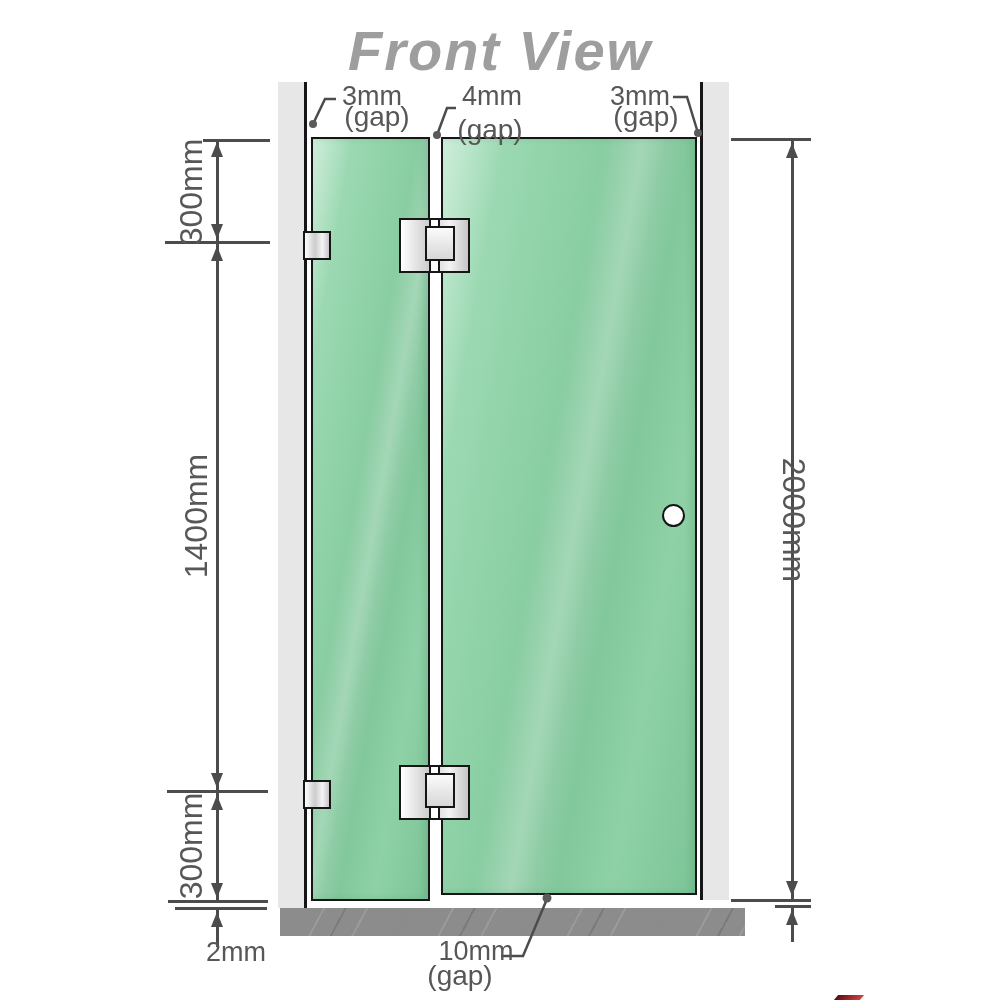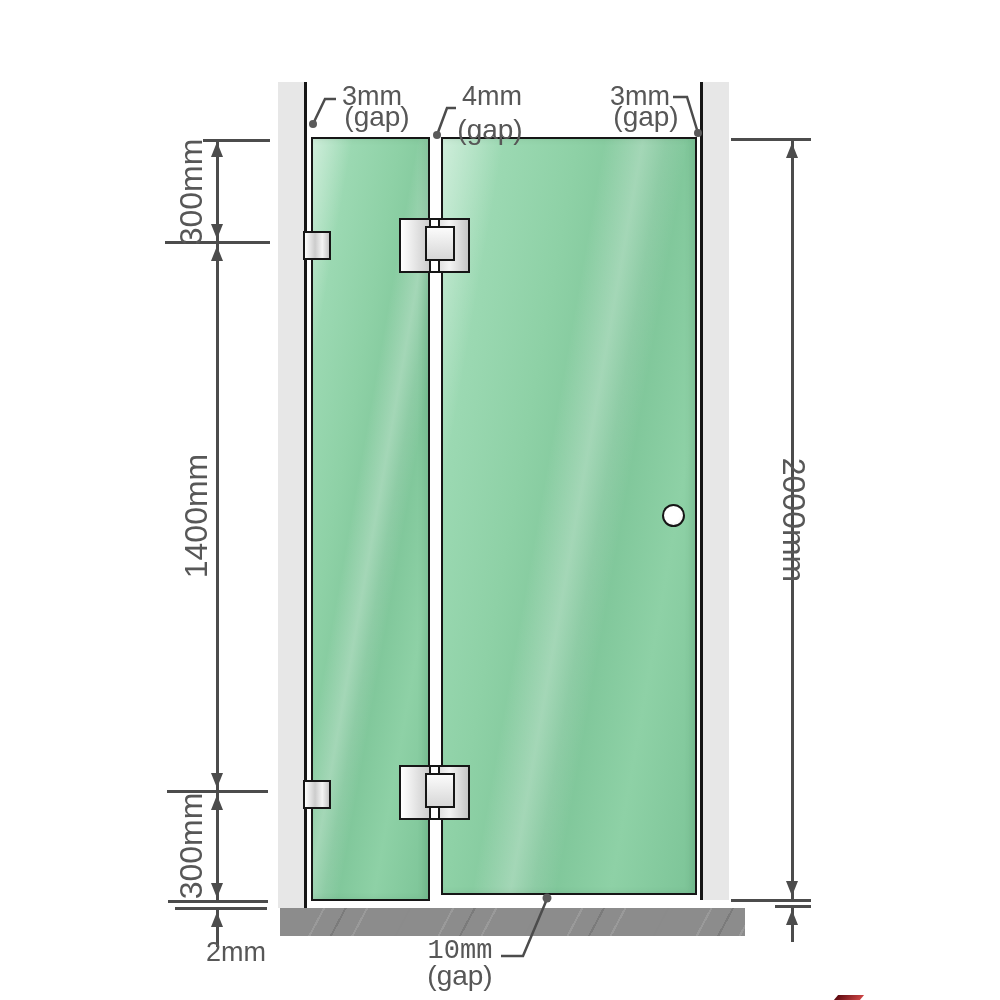--- a/index.html
+++ b/index.html
@@ -86,20 +86,21 @@
     position:absolute; left:836px; top:995px; width:26px; height:5px;
     background:linear-gradient(90deg,#5e0a10,#cc4444);
     transform:skewX(-40deg);
   }
 </style>
 </head>
 <body>
 
 <div id="canvas">
 
+  <div id="title">Front View</div>
 
   <div class="wall" style="left:278px;top:82px;width:26px;height:826px;"></div>
   <div class="wall-edge" style="left:304px;top:82px;width:3px;height:826px;"></div>
   <div class="wall-edge" style="left:700px;top:82px;width:3px;height:818px;"></div>
   <div class="wall" style="left:703px;top:82px;width:26px;height:818px;"></div>
 
   <div id="floor"></div>
 
   <div class="glass" style="left:311px;top:137px;width:119px;height:764px;"></div>
   <div class="glass" style="left:441px;top:137px;width:256px;height:758px;"></div>
@@ -159,18 +160,18 @@
   <div class="lbl gap-note ctr" style="left:490px;top:130px;">(gap)</div>
   <div class="lbl gap-val ctr" style="left:640px;top:96px;">3mm</div>
   <div class="lbl gap-note ctr" style="left:646px;top:117px;">(gap)</div>
 
   <div class="lbl dim-size rotl" style="left:191px;top:192px;">300mm</div>
   <div class="lbl dim-size rotl" style="left:196px;top:516px;">1400mm</div>
   <div class="lbl dim-size rotl" style="left:191px;top:846px;">300mm</div>
   <div class="lbl dim-size rotr" style="left:794px;top:520px;">2000mm</div>
 
   <div class="lbl gap-val ctr" style="left:236px;top:952px;">2mm</div>
-  <div class="lbl gap-val ctr" style="left:460px;top:951px;font-family:Liberation Mono, monospace;">10mm</div>
+  <div class="lbl gap-val ctr" style="left:476px;top:951px;">10mm</div>
   <div class="lbl gap-note ctr" style="left:460px;top:976px;">(gap)</div>
 
   <div id="logo-fragment"></div>
 
 </div>
 
 </body></html>

